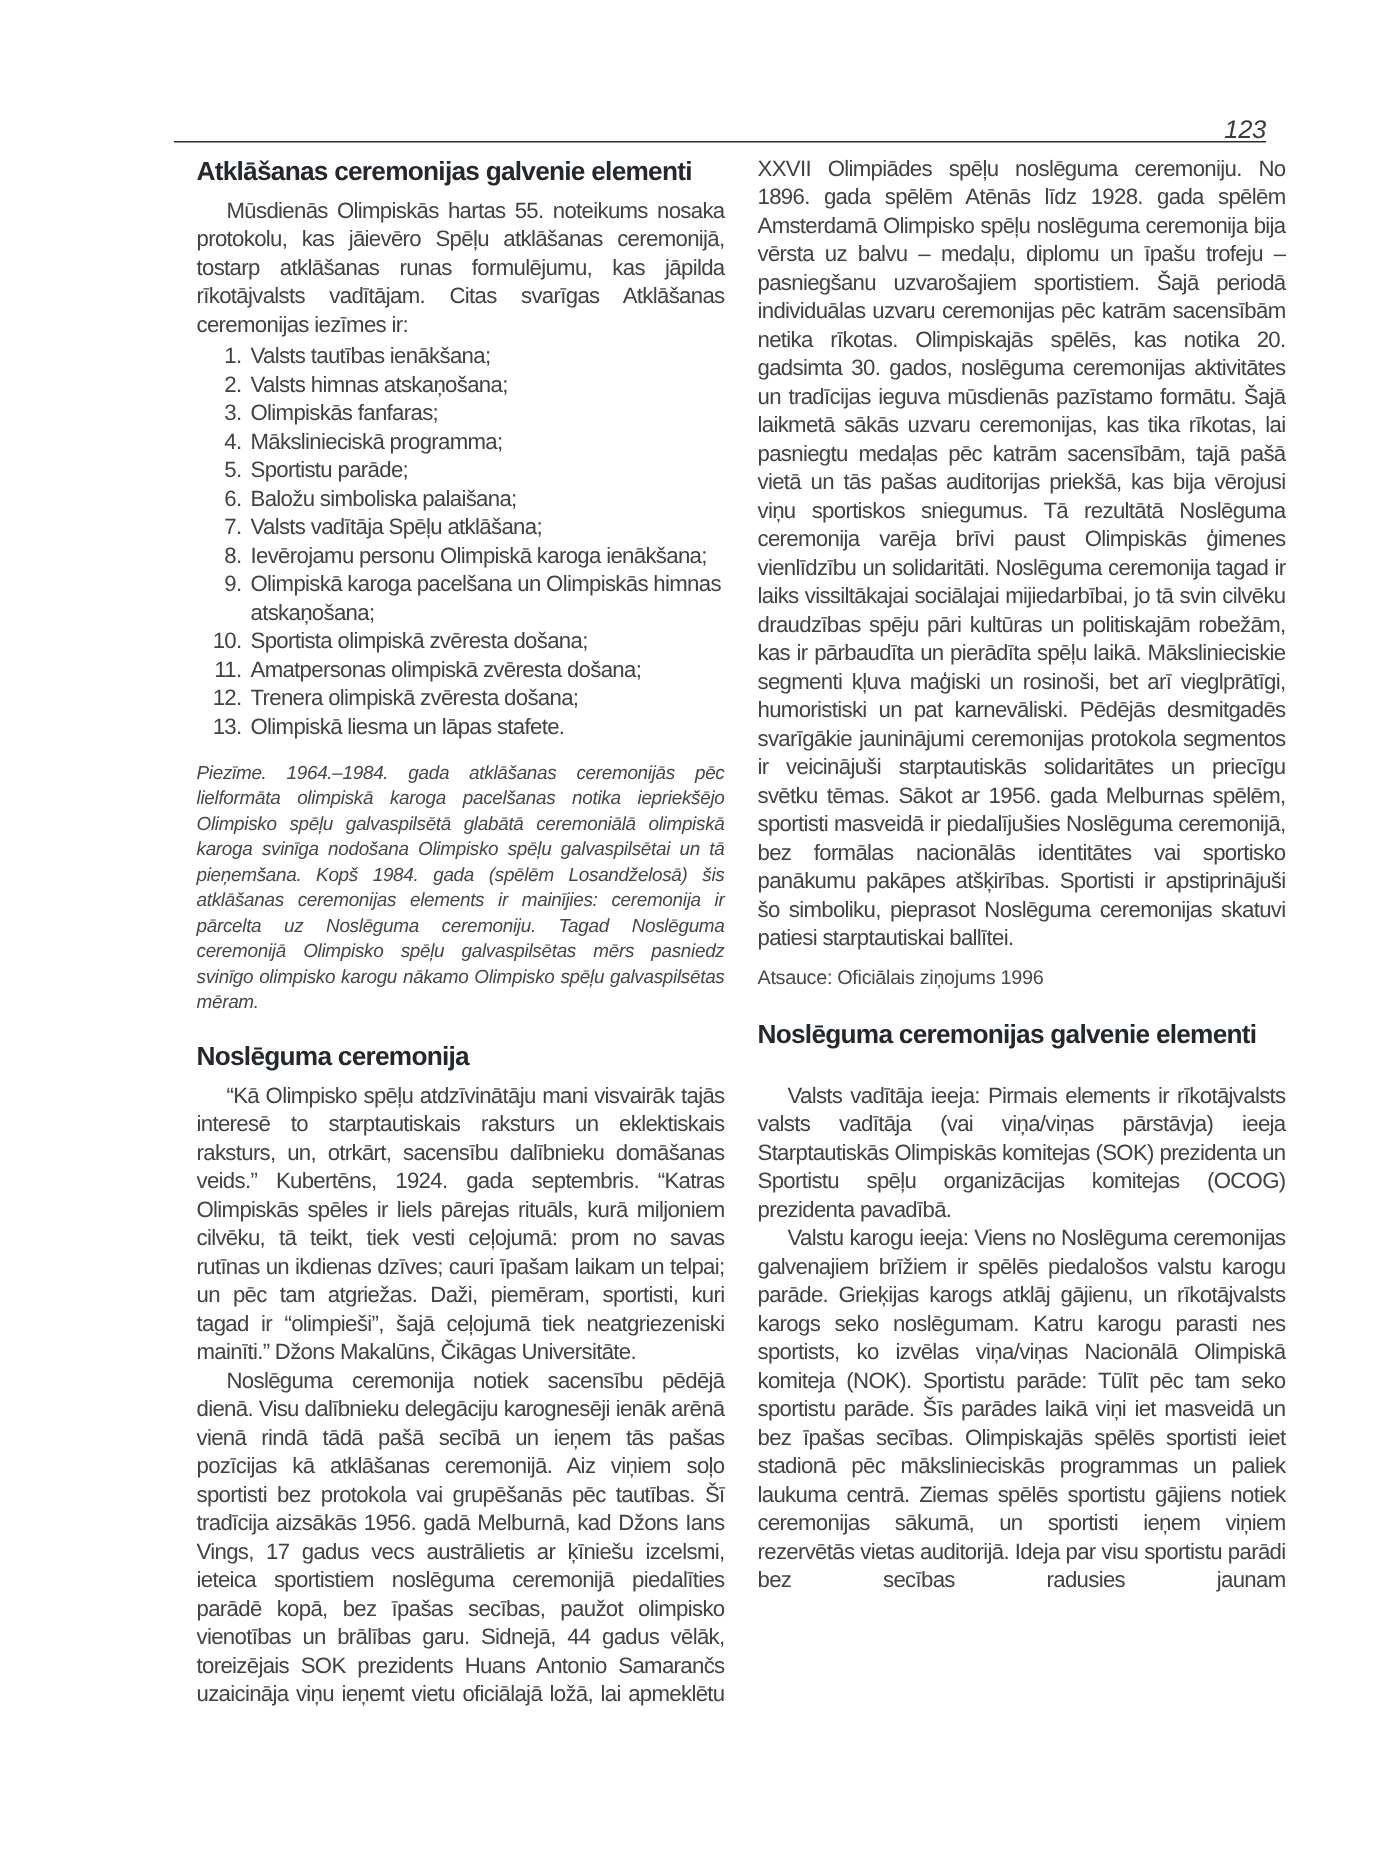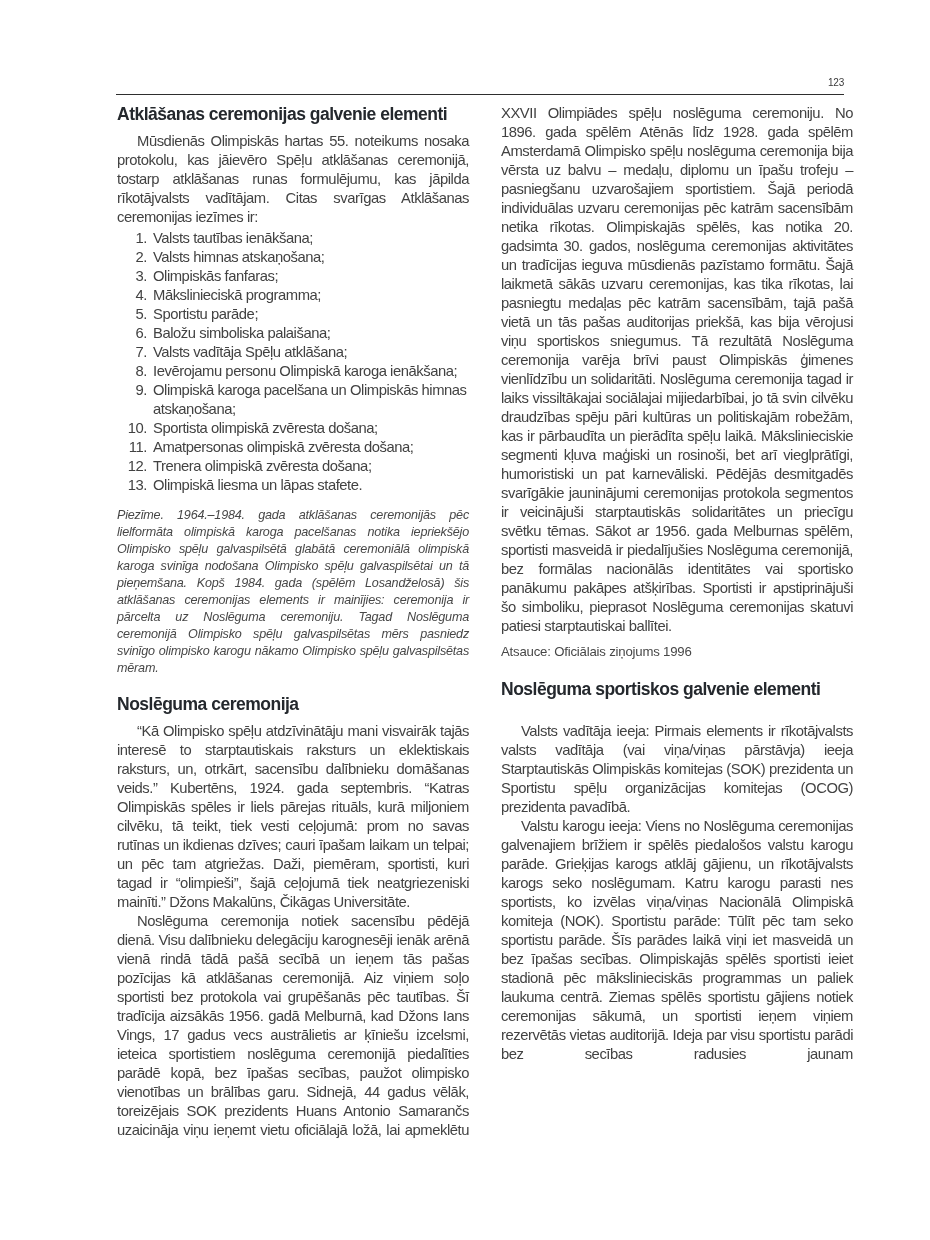--- a/index.html
+++ b/index.html
@@ -14,38 +14,39 @@
     overflow: hidden;
     font-family: "Liberation Sans", sans-serif;
     color: #424242;
   }
   .pagenum {
     position: absolute;
     top: 77px;
     left: 117px;
     width: 727px;
     text-align: right;
-    font-size: 10px;
+    font-size: 17px;
     letter-spacing: -0.2px;
     color: #3a3a3a;
+    font-style: italic;
   }
   .rule {
     position: absolute;
     top: 94px;
     left: 116px;
     width: 728px;
     border-top: 1.6px solid #2e2e2e;
   }
   .columns {
     position: absolute;
     top: 104px;
-    left: 117px;
+    left: 131px;
     width: 727px;
     display: flex;
-    gap: 32px;
+    gap: 22px;
   }
   .col {
     width: 352px;
     flex: 0 0 352px;
   }
   h2 {
     margin: 0 0 7px 0;
     font-size: 17.5px;
     font-weight: bold;
     letter-spacing: -0.5px;
@@ -133,19 +134,19 @@
       </ol>
       <p class="note">Piezīme. 1964.–1984. gada atklāšanas ceremonijās pēc lielformāta olimpiskā karoga pacelšanas notika iepriekšējo Olimpisko spēļu galvaspilsētā glabātā ceremoniālā olimpiskā karoga svinīga nodošana Olimpisko spēļu galvaspilsētai un tā pieņemšana. Kopš 1984. gada (spēlēm Losandželosā) šis atklāšanas ceremonijas elements ir mainījies: ceremonija ir pārcelta uz Noslēguma ceremoniju. Tagad Noslēguma ceremonijā Olimpisko spēļu galvaspilsētas mērs pasniedz svinīgo olimpisko karogu nākamo Olimpisko spēļu galvaspilsētas mēram.</p>
       <h2 class="h2b">Noslēguma ceremonija</h2>
       <p class="body indent">“Kā Olimpisko spēļu atdzīvinātāju mani visvairāk tajās interesē to starptautiskais raksturs un eklektiskais raksturs, un, otrkārt, sacensību dalībnieku domāšanas veids.” Kubertēns, 1924. gada septembris. “Katras Olimpiskās spēles ir liels pārejas rituāls, kurā miljoniem cilvēku, tā teikt, tiek vesti ceļojumā: prom no savas rutīnas un ikdienas dzīves; cauri īpašam laikam un telpai; un pēc tam atgriežas. Daži, piemēram, sportisti, kuri tagad ir “olimpieši”, šajā ceļojumā tiek neatgriezeniski mainīti.” Džons Makalūns, Čikāgas Universitāte.</p>
       <p class="body indent runover">Noslēguma ceremonija notiek sacensību pēdējā dienā. Visu dalībnieku delegāciju karognesēji ienāk arēnā vienā rindā tādā pašā secībā un ieņem tās pašas pozīcijas kā atklāšanas ceremonijā. Aiz viņiem soļo sportisti bez protokola vai grupēšanās pēc tautības. Šī tradīcija aizsākās 1956. gadā Melburnā, kad Džons Ians Vings, 17 gadus vecs austrālietis ar ķīniešu izcelsmi, ieteica sportistiem noslēguma ceremonijā piedalīties parādē kopā, bez īpašas secības, paužot olimpisko vienotības un brālības garu. Sidnejā, 44 gadus vēlāk, toreizējais SOK prezidents Huans Antonio Samarančs uzaicināja viņu ieņemt vietu oficiālajā ložā, lai apmeklētu</p>
     </div>
 
     <div class="col">
       <p class="body">XXVII Olimpiādes spēļu noslēguma ceremoniju. No 1896. gada spēlēm Atēnās līdz 1928. gada spēlēm Amsterdamā Olimpisko spēļu noslēguma ceremonija bija vērsta uz balvu – medaļu, diplomu un īpašu trofeju – pasniegšanu uzvarošajiem sportistiem. Šajā periodā individuālas uzvaru ceremonijas pēc katrām sacensībām netika rīkotas. Olimpiskajās spēlēs, kas notika 20. gadsimta 30. gados, noslēguma ceremonijas aktivitātes un tradīcijas ieguva mūsdienās pazīstamo formātu. Šajā laikmetā sākās uzvaru ceremonijas, kas tika rīkotas, lai pasniegtu medaļas pēc katrām sacensībām, tajā pašā vietā un tās pašas auditorijas priekšā, kas bija vērojusi viņu sportiskos sniegumus. Tā rezultātā Noslēguma ceremonija varēja brīvi paust Olimpiskās ģimenes vienlīdzību un solidaritāti. Noslēguma ceremonija tagad ir laiks vissiltākajai sociālajai mijiedarbībai, jo tā svin cilvēku draudzības spēju pāri kultūras un politiskajām robežām, kas ir pārbaudīta un pierādīta spēļu laikā. Mākslinieciskie segmenti kļuva maģiski un rosinoši, bet arī vieglprātīgi, humoristiski un pat karnevāliski. Pēdējās desmitgadēs svarīgākie jauninājumi ceremonijas protokola segmentos ir veicinājuši starptautiskās solidaritātes un priecīgu svētku tēmas. Sākot ar 1956. gada Melburnas spēlēm, sportisti masveidā ir piedalījušies Noslēguma ceremonijā, bez formālas nacionālās identitātes vai sportisko panākumu pakāpes atšķirības. Sportisti ir apstiprinājuši šo simboliku, pieprasot Noslēguma ceremonijas skatuvi patiesi starptautiskai ballītei.</p>
       <p class="reference">Atsauce: Oficiālais ziņojums 1996</p>
-      <h2 class="h2r">Noslēguma sportiskos galvenie elementi</h2>
+      <h2 class="h2r">Noslēguma ceremonijas galvenie elementi</h2>
       <p class="body indent">Valsts vadītāja ieeja: Pirmais elements ir rīkotājvalsts valsts vadītāja (vai viņa/viņas pārstāvja) ieeja Starptautiskās Olimpiskās komitejas (SOK) prezidenta un Sportistu spēļu organizācijas komitejas (OCOG) prezidenta pavadībā.</p>
       <p class="body indent runover">Valstu karogu ieeja: Viens no Noslēguma ceremonijas galvenajiem brīžiem ir spēlēs piedalošos valstu karogu parāde. Grieķijas karogs atklāj gājienu, un rīkotājvalsts karogs seko noslēgumam. Katru karogu parasti nes sportists, ko izvēlas viņa/viņas Nacionālā Olimpiskā komiteja (NOK). Sportistu parāde: Tūlīt pēc tam seko sportistu parāde. Šīs parādes laikā viņi iet masveidā un bez īpašas secības. Olimpiskajās spēlēs sportisti ieiet stadionā pēc mākslinieciskās programmas un paliek laukuma centrā. Ziemas spēlēs sportistu gājiens notiek ceremonijas sākumā, un sportisti ieņem viņiem rezervētās vietas auditorijā. Ideja par visu sportistu parādi bez secības radusies jaunam</p>
     </div>
 
   </div>
 </div>
 
 </body></html>

